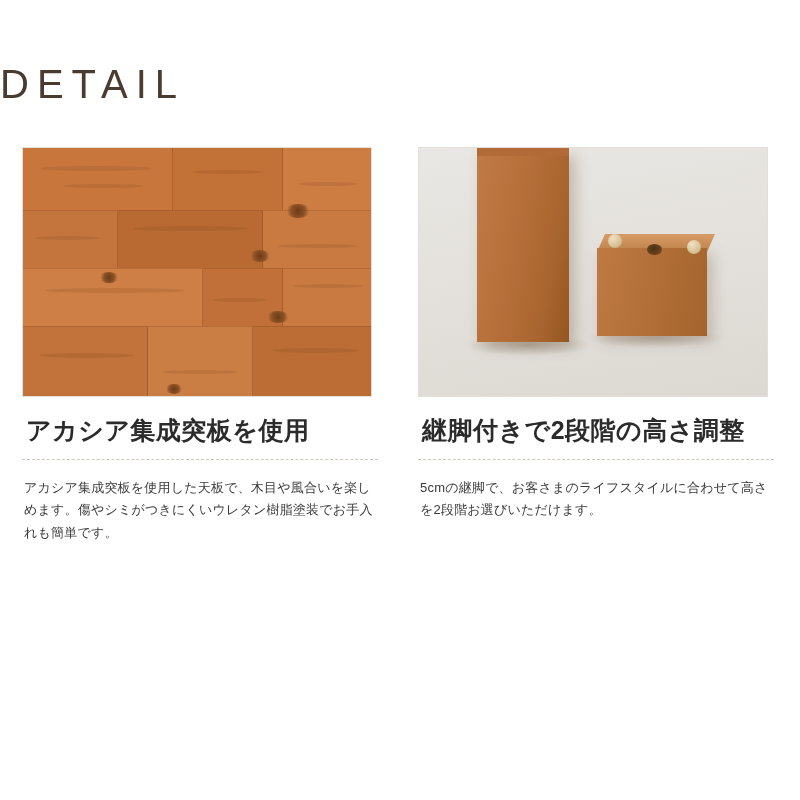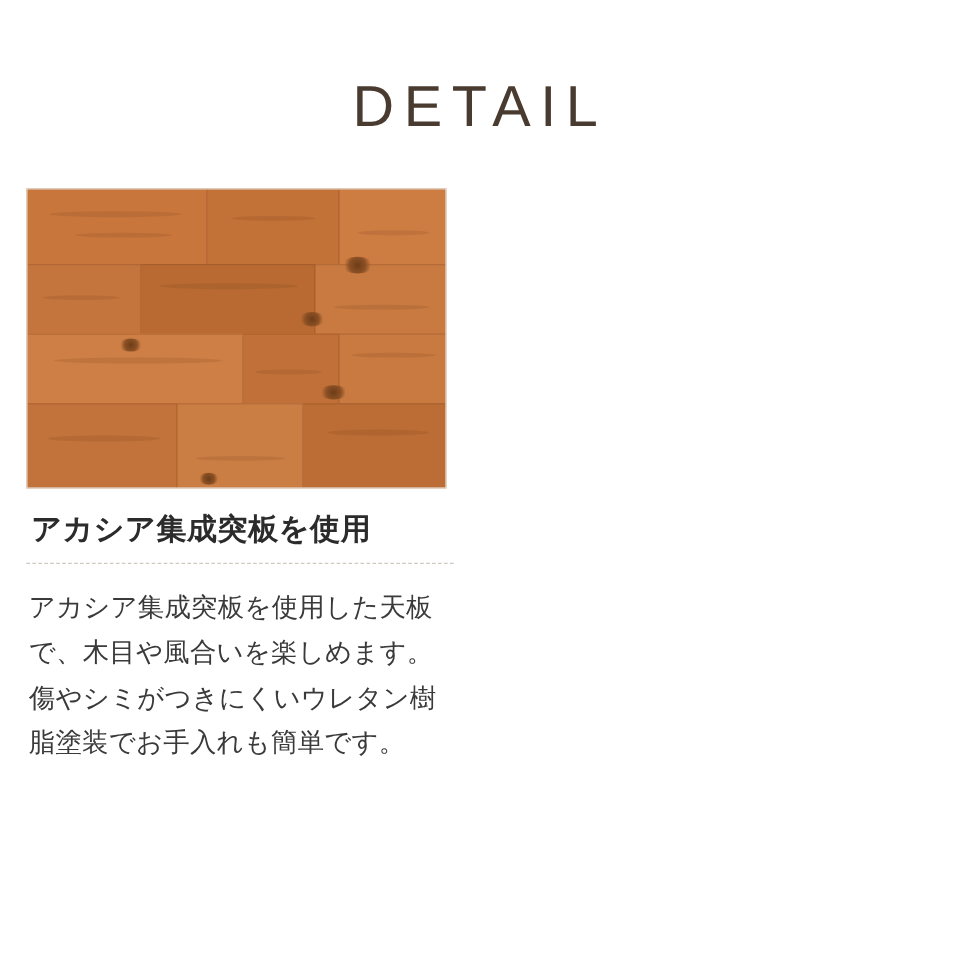--- a/index.html
+++ b/index.html
@@ -16,24 +16,24 @@
 
   .page {
     position: relative;
     width: 800px;
     height: 800px;
     box-sizing: border-box;
   }
 
   
   .heading {
-    text-align: center;
+    text-align: left;
     padding-top: 62px;
     color: #4a3b30;
-    font-size: 48px;
+    font-size: 40px;
     letter-spacing: 8px;
     font-weight: 400;
     font-family: "Liberation Sans", "DejaVu Sans", sans-serif;
   }
 
   
   .columns {
     display: flex;
     justify-content: space-between;
     padding: 0 22px;
@@ -154,21 +154,21 @@
     padding-left: 4px;
     letter-spacing: 0.5px;
   }
   .divider {
     margin-top: 12px;
     border-top: 1px dashed #cfc9c2;
     width: 356px;
   }
   .body-text {
     margin-top: 17px;
-    font-size: 22px;
+    font-size: 13px;
     line-height: 1.72;
     color: #3a3a3a;
     letter-spacing: 0.2px;
     padding-left: 2px;
   }
 </style>
 </head>
 <body>
 
 <div class="page">
@@ -216,15 +216,36 @@
         <div class="knot" style="left:76px;top:124px;width:20px;height:11px;"></div>
         <div class="knot" style="left:243px;top:163px;width:24px;height:12px;"></div>
         <div class="knot" style="left:142px;top:236px;width:18px;height:10px;"></div>
       </div>
 
       <div class="caption">アカシア集成突板を使用</div>
       <div class="divider"></div>
       <div class="body-text">アカシア集成突板を使用した天板で、木目や風合いを楽しめます。傷やシミがつきにくいウレタン樹脂塗装でお手入れも簡単です。</div>
     </div>
 
+    <div class="col">
+
+      <div class="photo leg-photo">
+        <div class="leg-shadow"></div>
+        <div class="riser-shadow"></div>
+
+        <div class="leg"></div>
+        <div class="leg-top"></div>
+
+        <div class="riser-top"></div>
+        <div class="riser"></div>
+
+        <div class="dowel" style="left:189px;top:86px;"></div>
+        <div class="dowel" style="left:268px;top:92px;"></div>
+        <div class="hole" style="left:228px;top:96px;"></div>
+      </div>
+
+      <div class="caption">継脚付きで2段階の高さ調整</div>
+      <div class="divider"></div>
+      <div class="body-text">5cmの継脚で、お客さまのライフスタイルに合わせて高さを2段階お選びいただけます。</div>
+    </div>
 
   </div>
 </div>
 
 </body></html>

